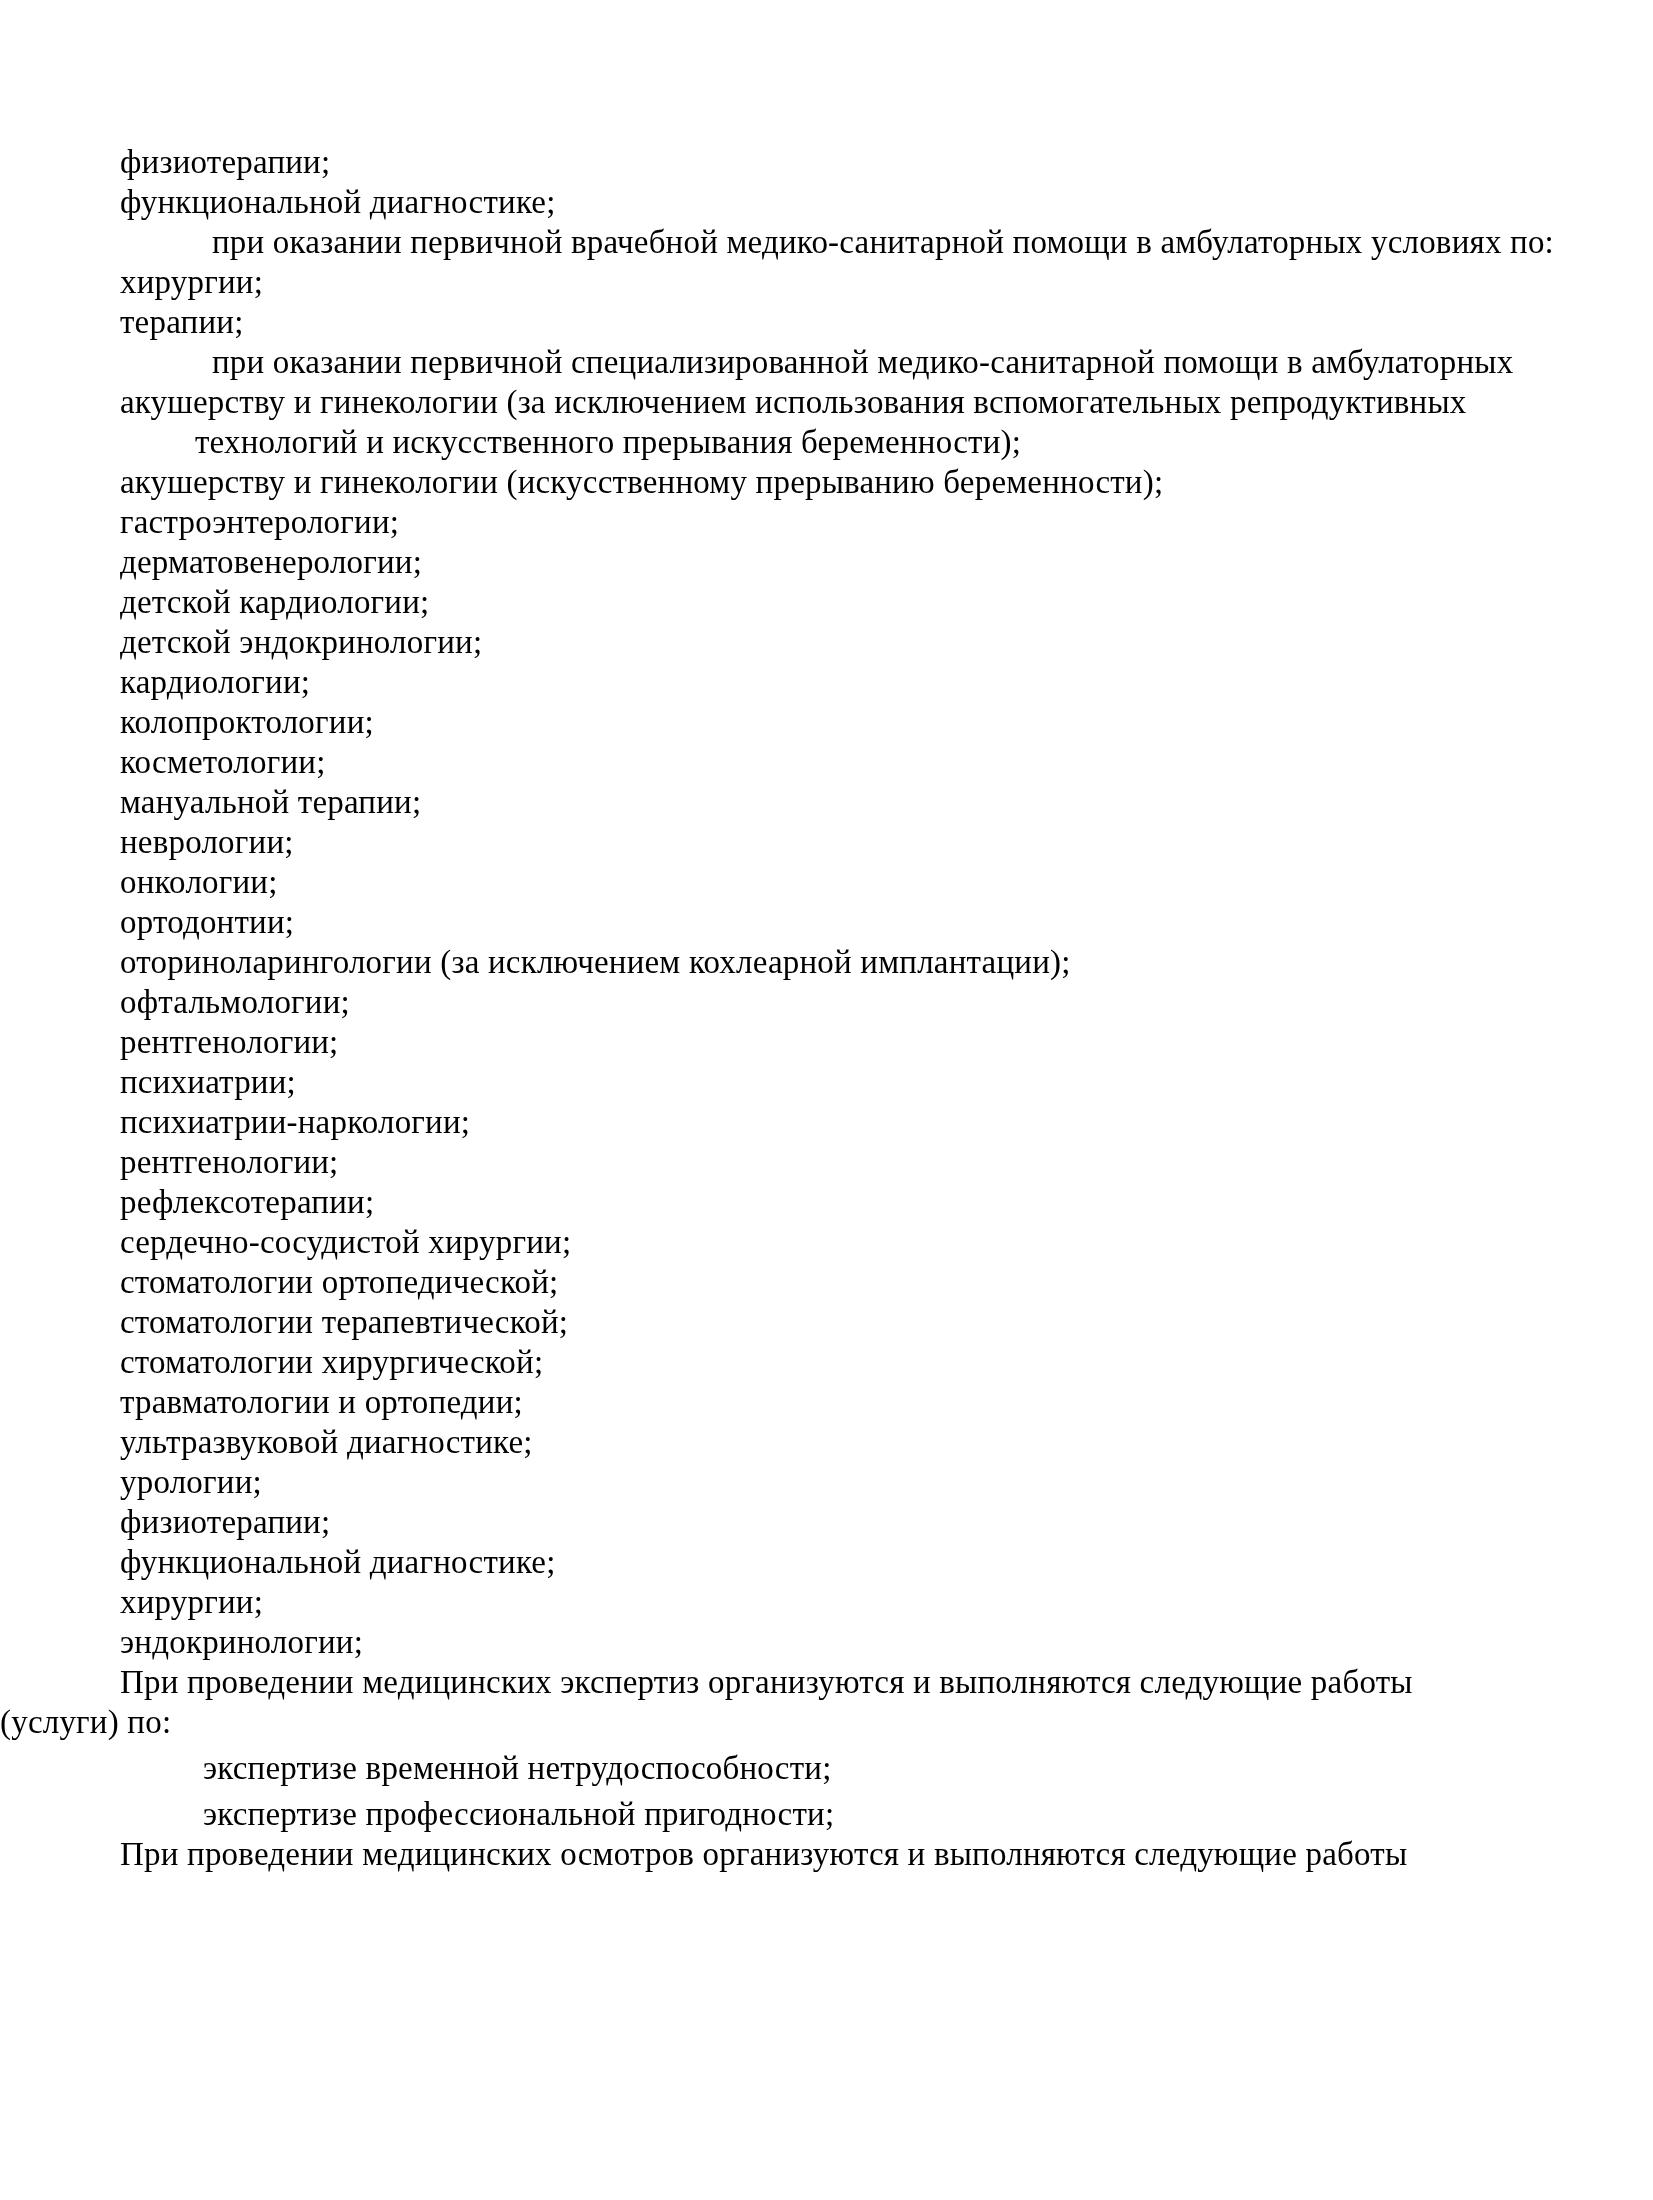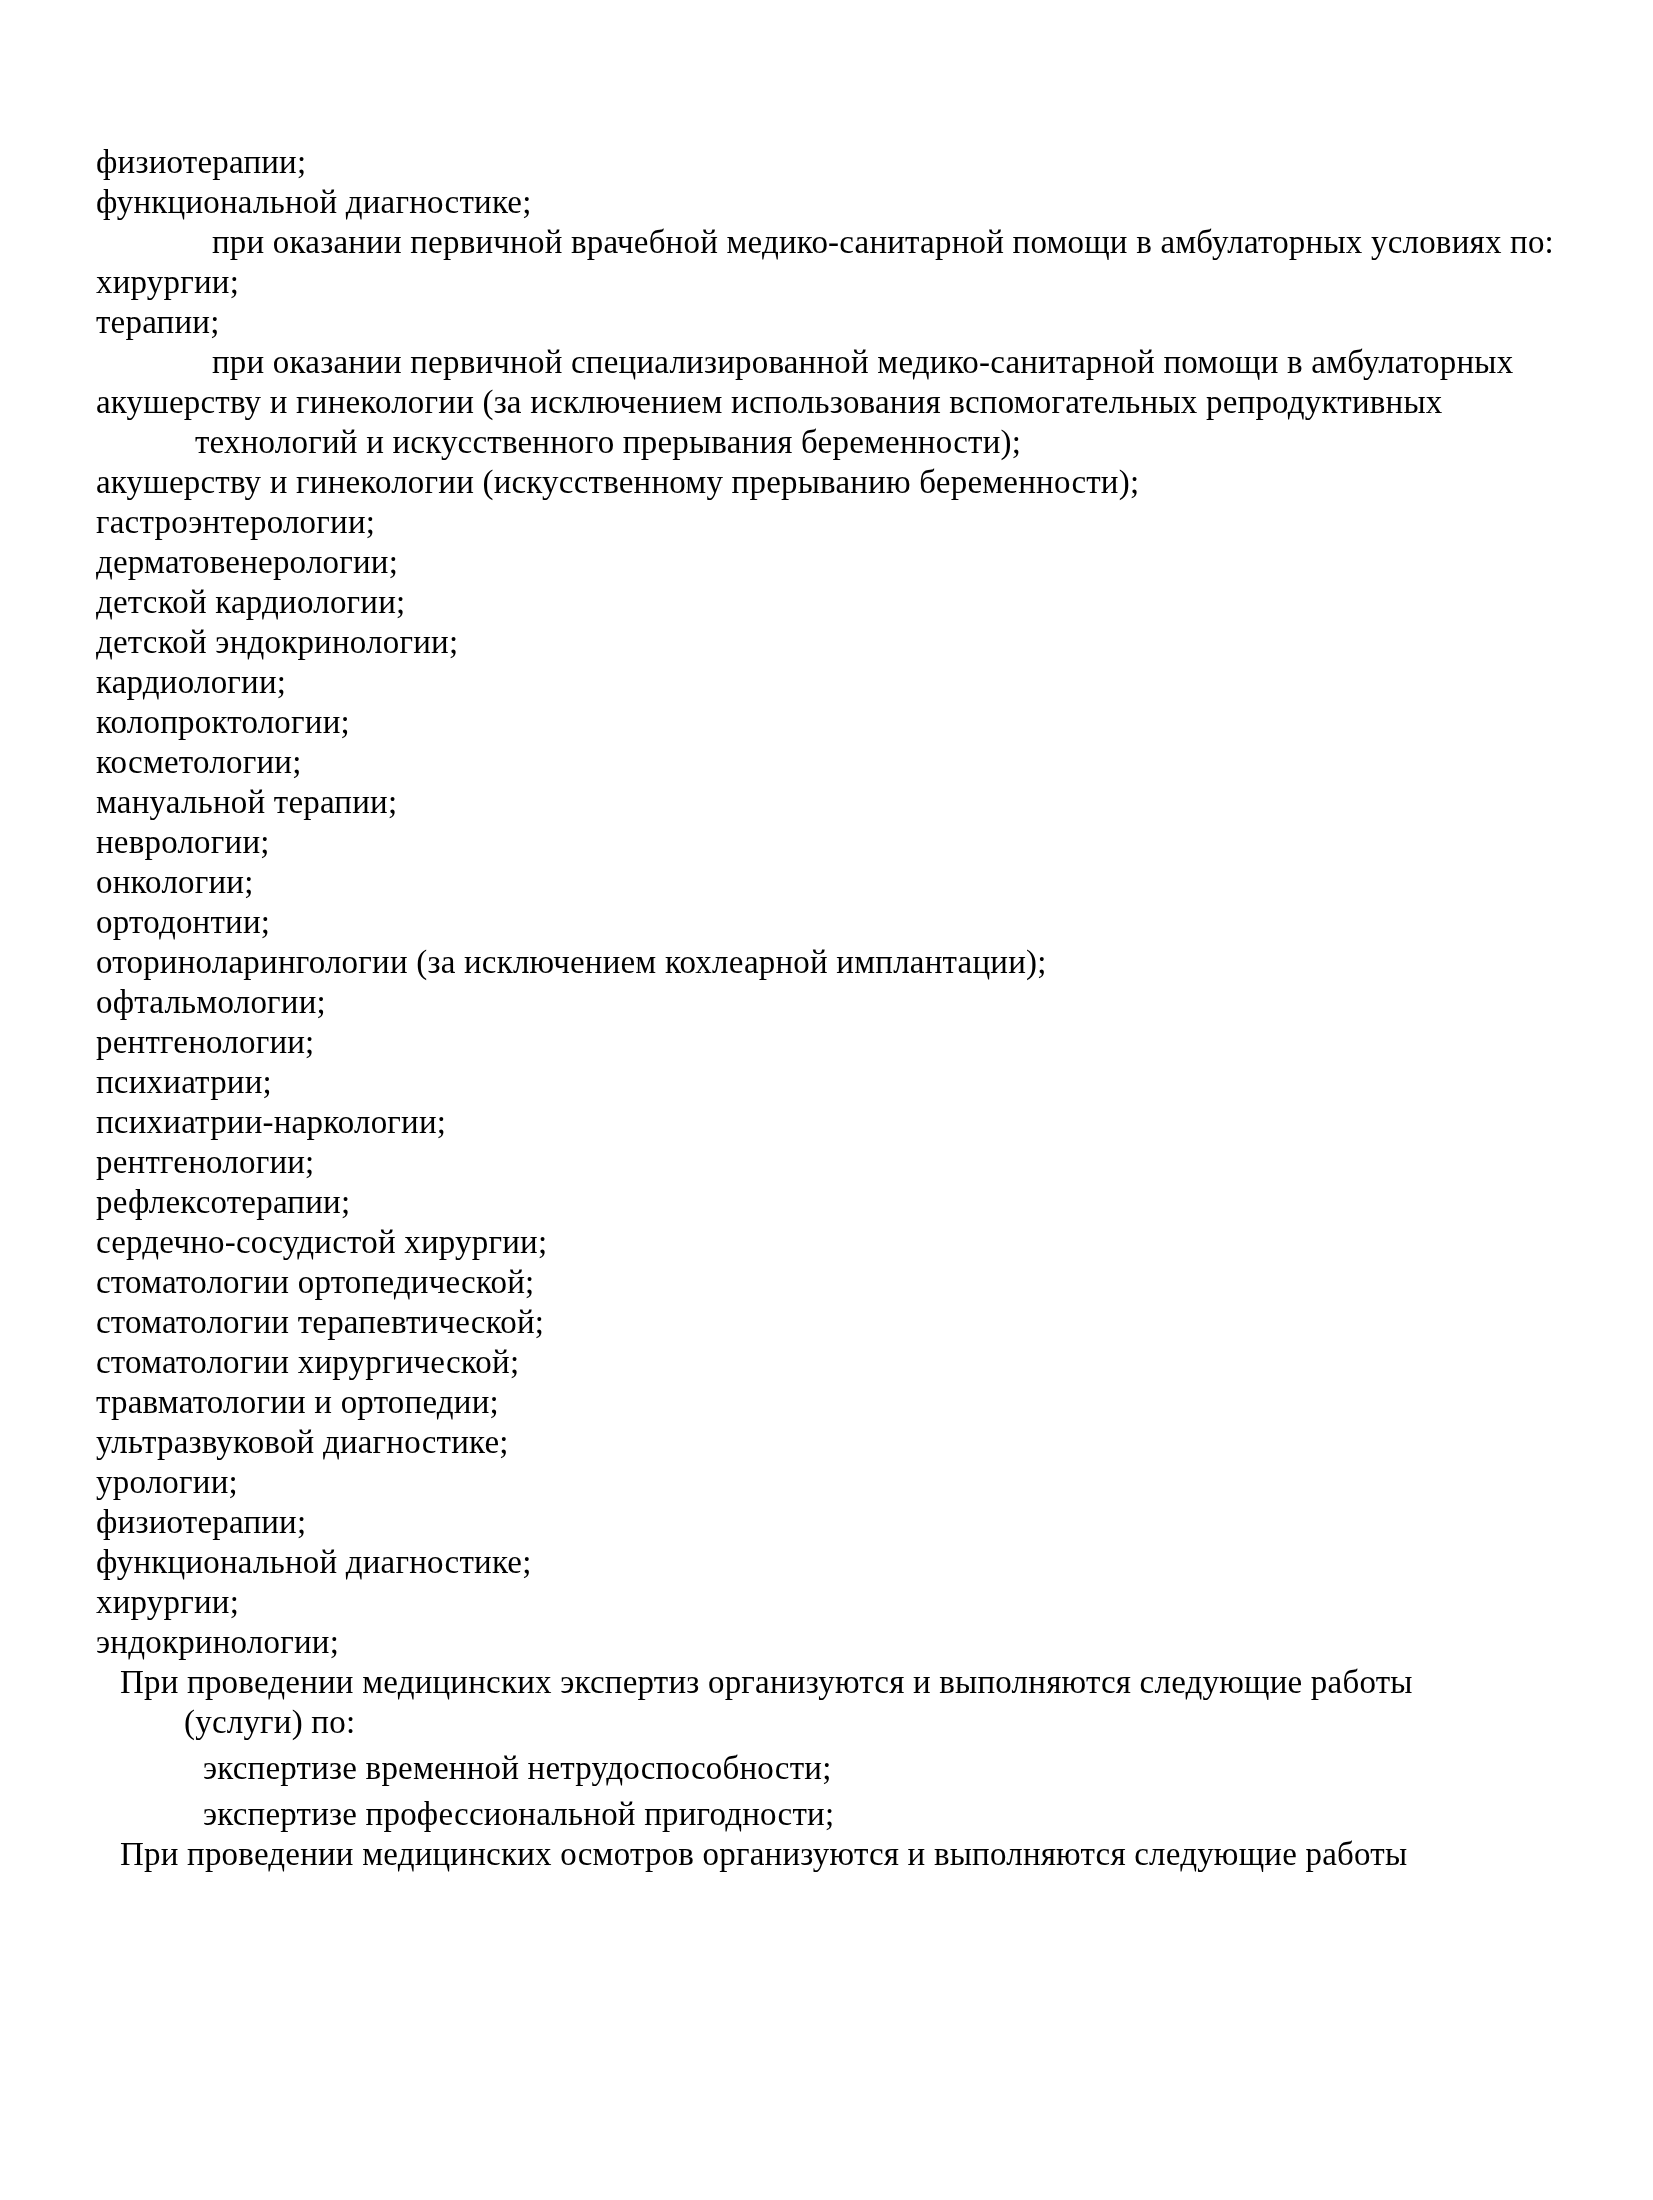--- a/index.html
+++ b/index.html
@@ -23,25 +23,25 @@
     width: 1653px;
   }
   .line {
     height: 40px;
     line-height: 40px;
     font-size: 33px;
     white-space: nowrap;
     letter-spacing: 0.2px;
   }
   
-  .l-item         { padding-left: 96px; }  
+  .l-item         { padding-left: 120px; }  
   .l-para         { padding-left: 212px; }  
   .l-cont         { padding-left: 195px; }  
   .l-section      { padding-left: 120px; }  
-  .l-section-cont { padding-left: 184px; }  
+  .l-section-cont { }  
   .l-subitem      { padding-left: 203px; margin-top: 6px; }  
 </style>
 </head>
 <body>
 
 <div class="page" style="background: rgb(255, 255, 255); color: rgb(0, 0, 0);">
   <div class="textblock">
     <div id="lines-container">
         <div class="line l-item">физиотерапии;</div>
         <div class="line l-item">функциональной диагностике;</div>

